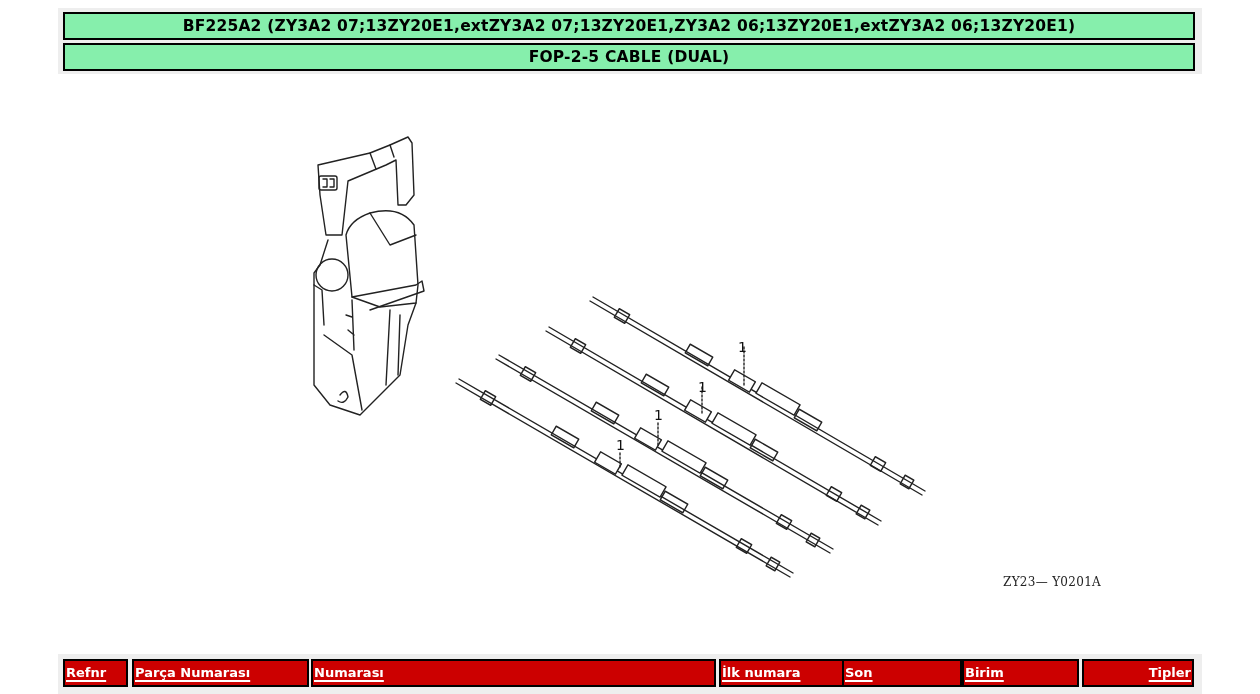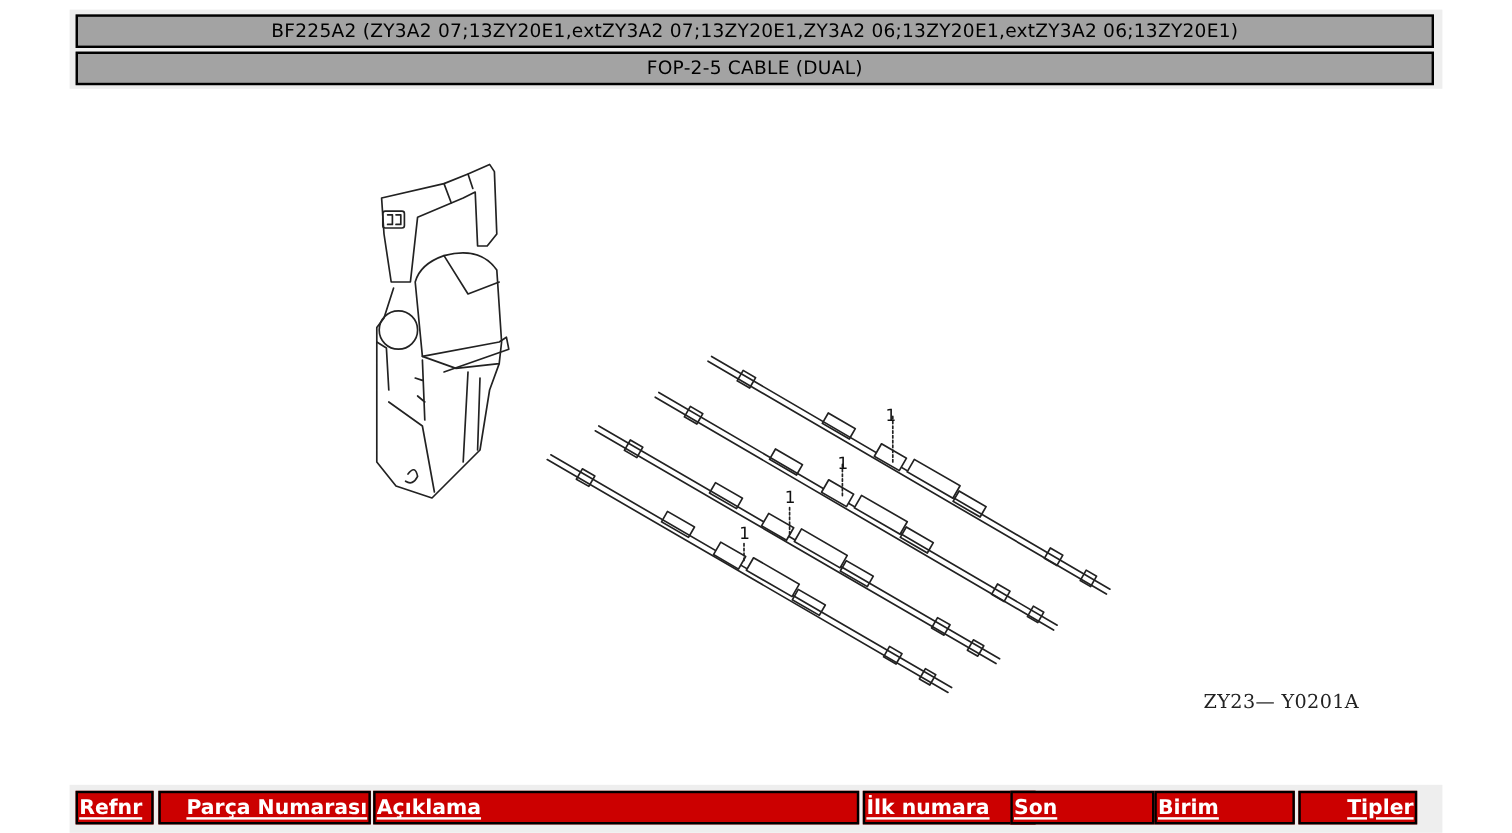--- a/index.html
+++ b/index.html
@@ -16,24 +16,24 @@
       left: 58px;
       top: 8px;
       width: 1144px;
       height: 66px;
       background: #eeeeee;
     }
     .header-box {
       position: absolute;
       left: 5px;
       width: 1128px;
-      background: #a3a3a3;
+      background: #86efac;
       border: 2px solid #000000;
       text-align: center;
-      font-weight: normal;
+      font-weight: bold;
       font-size: 15.5px;
       color: #000000;
       letter-spacing: 0.2px;
       box-sizing: content-box;
     }
     .header-box.title { top: 4px; height: 24px; line-height: 24px; }
     .header-box.subtitle { top: 35px; height: 24px; line-height: 24px; }
 
     .diagram {
       position: absolute;
@@ -41,21 +41,21 @@
       top: 125px;
       width: 840px;
       height: 470px;
     }
     .diagram svg { position: absolute; left: 0; top: 0; }
     .diagram-code {
       position: absolute;
       left: 1003px;
       top: 575px;
       font-family: "DejaVu Serif", serif;
-      font-size: 16px;
+      font-size: 12px;
       color: #222222;
       letter-spacing: 0.3px;
     }
     .callout {
       position: absolute;
       font-family: "DejaVu Sans", sans-serif;
       font-size: 14px;
       color: #111;
     }
 
@@ -70,21 +70,21 @@
     .th {
       position: absolute;
       top: 5px;
       height: 28px;
       background: #cc0000;
       border: 2px solid #000000;
       box-sizing: border-box;
       padding: 0 1px;
       line-height: 24px;
       font-weight: bold;
-      font-size: 17px;
+      font-size: 13px;
       color: #ffffff;
       white-space: nowrap;
       overflow: hidden;
     }
     .th a {
       color: #ffffff;
       text-decoration: underline;
       text-underline-offset: 3px;
       text-decoration-thickness: 2px;
       cursor: pointer;
@@ -175,31 +175,31 @@
   <span class="callout" style="left:408px; top:254px;">1</span>
   <span class="callout" style="left:364px; top:282px;">1</span>
   <span class="callout" style="left:326px; top:312px;">1</span>
 </div>
 <div class="diagram-code">ZY23— Y0201A</div>
 
 <div class="table-wrap">
   <div class="th" style="left:5px; width:65px;">
     <a>Refnr</a>
   </div>
-  <div class="th" style="left:74px; width:177px;text-align:right;">
+  <div class="th" style="left:74px; width:177px;">
     <a>Parça Numarası</a>
   </div>
   <div class="th" style="left:253px; width:405px;">
-    <a>Açıklama</a>
+    <a>Numarası</a>
   </div>
   <div class="th" style="left:661px; width:144px;">
     <a>İlk numara</a>
   </div>
   <div class="th" style="left:784px; width:120px;">
     <a>Son</a>
   </div>
   <div class="th center" style="left:904px; width:117px;">
     <a>Birim</a>
   </div>
-  <div class="th right" style="left:1024px; width:99px;">
+  <div class="th right" style="left:1024px; width:112px;">
     <a>Tipler</a>
   </div>
 </div>
 
 </body></html>

